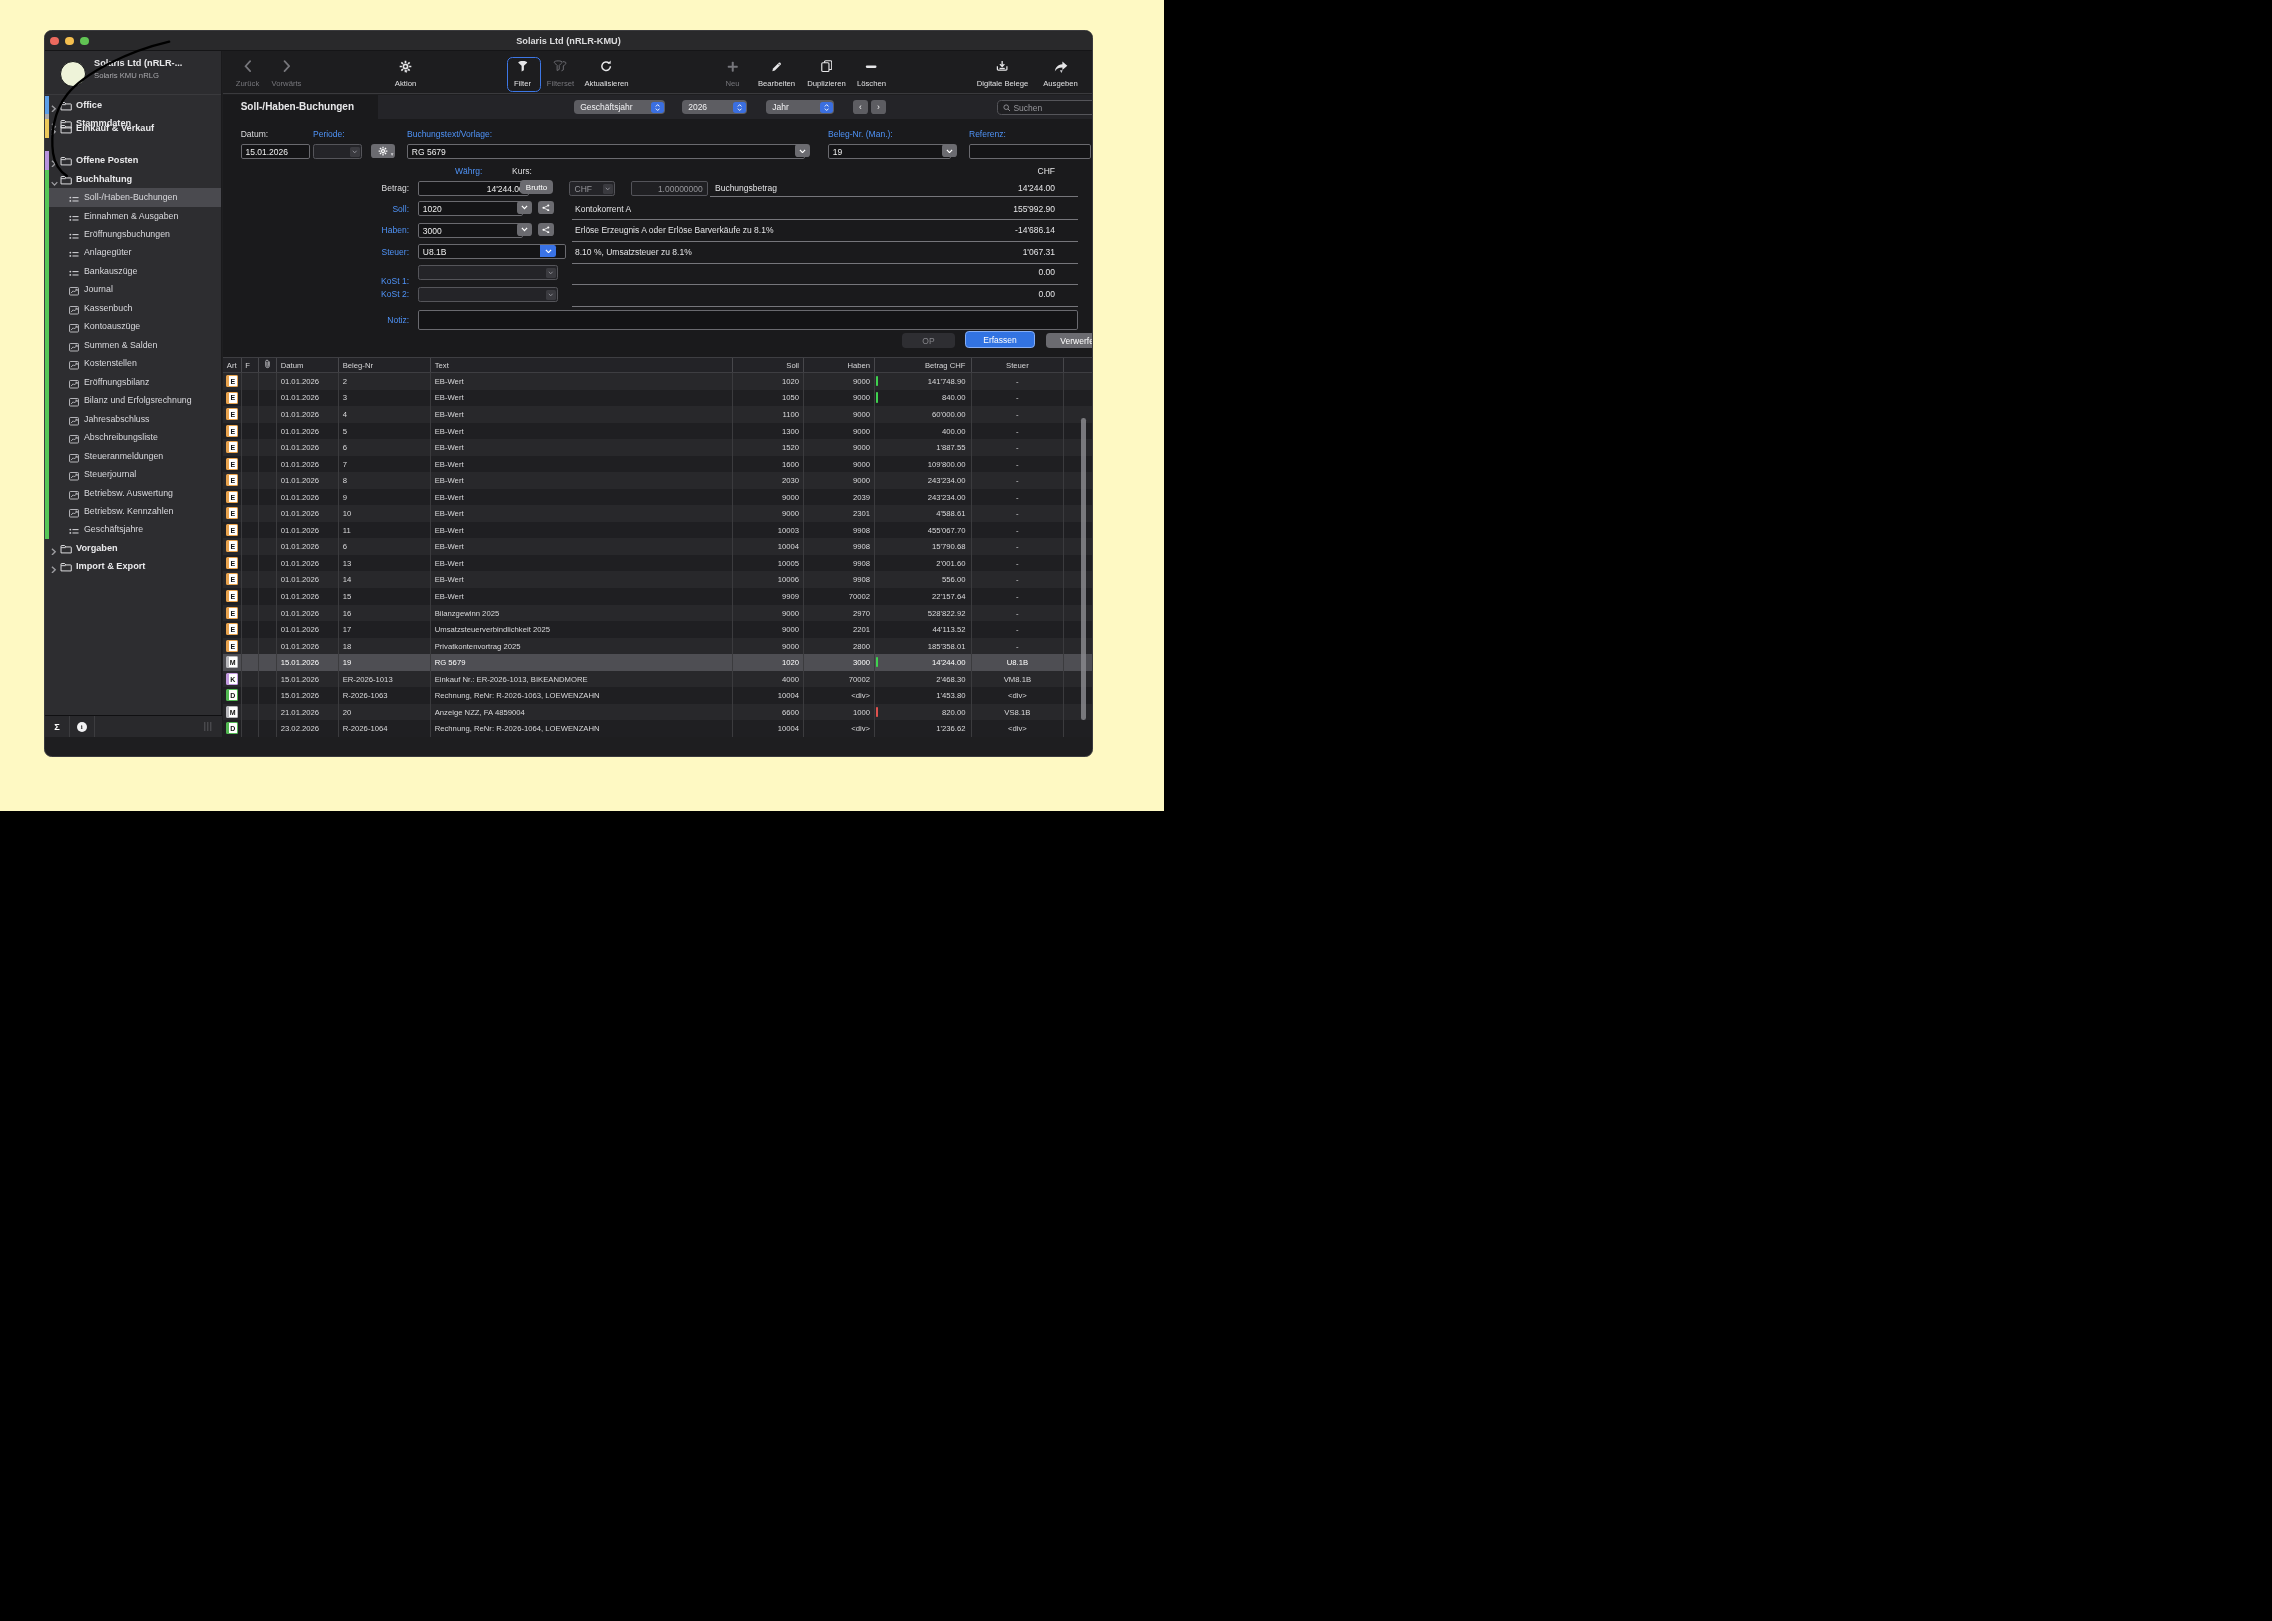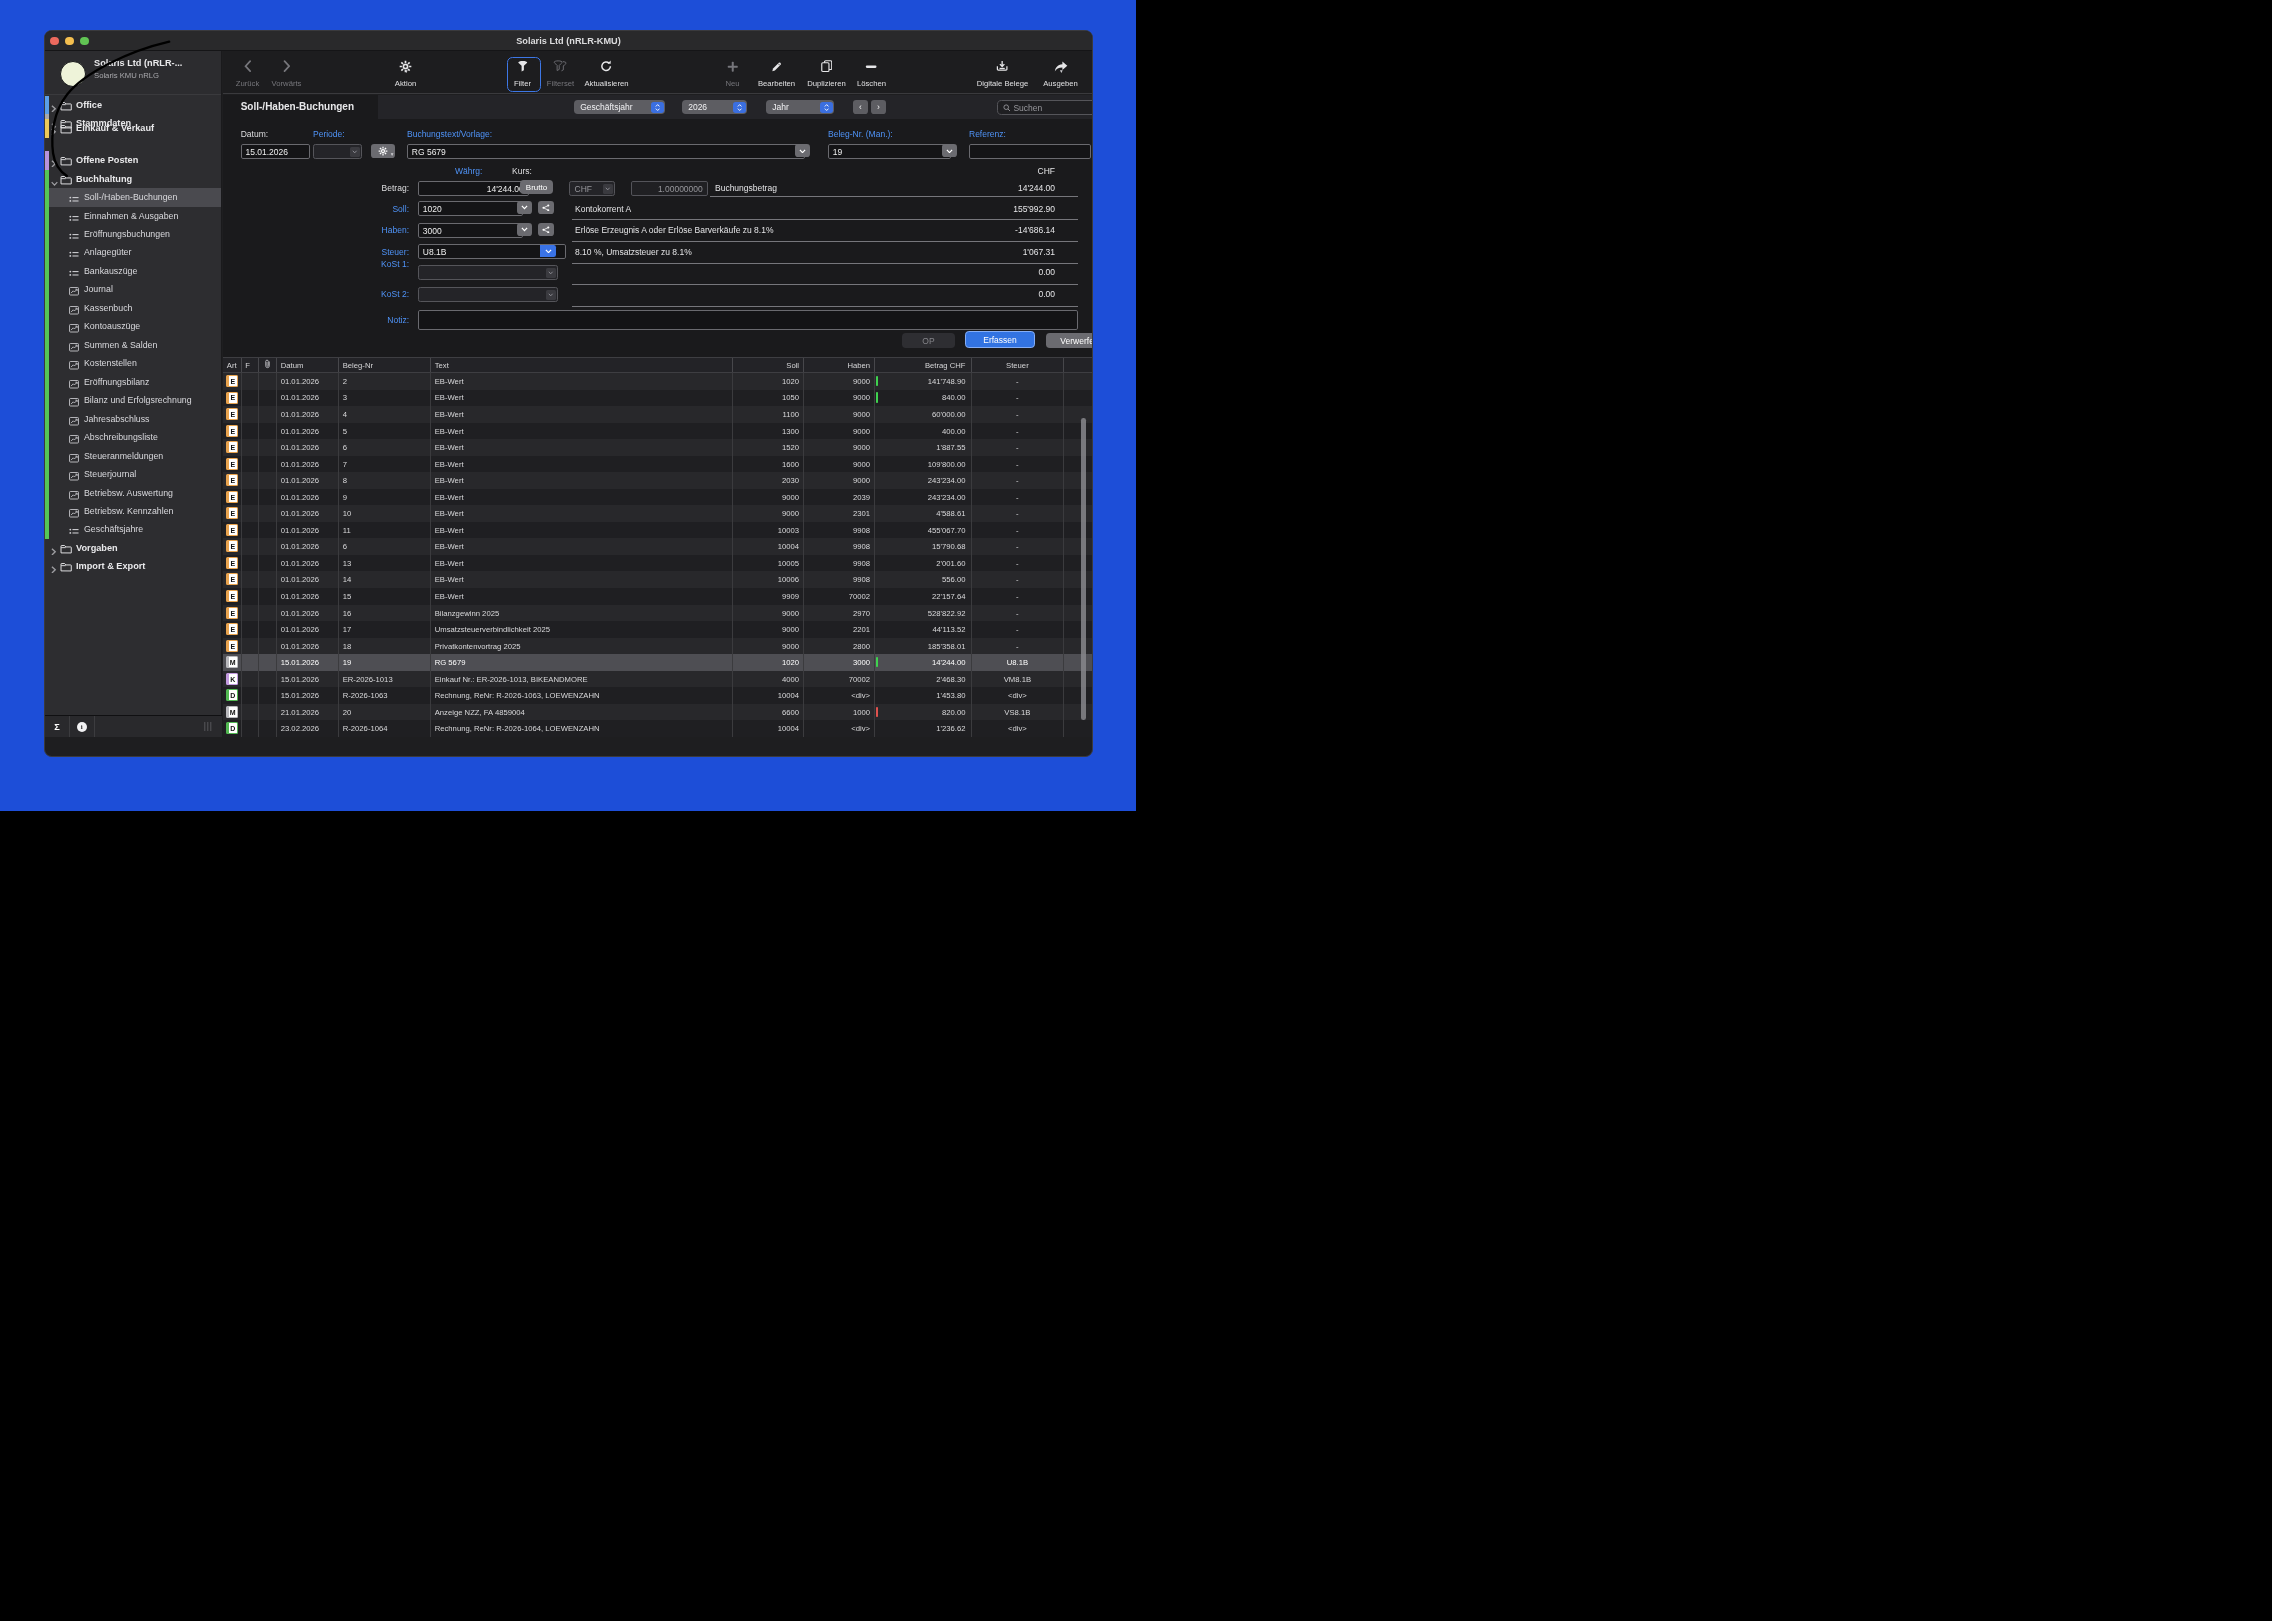--- a/index.html
+++ b/index.html
@@ -1,17 +1,17 @@
 <!DOCTYPE html>
 <html style="font-size:12.3px"><head>
 <meta charset="utf-8">
 <style>
   html,body{margin:0;padding:0;background:#000;}
-  .canvas{position:relative;width:1136px;height:811px;background:#1d4ed8;overflow:hidden;
-    font-family:"Liberation Sans",sans-serif;-webkit-font-smoothing:antialiased;color:#ddd;}
+  .canvas{position:relative;width:1136px;height:811px;background:#fef9c3;overflow:hidden;
+    font-family:"Liberation Sans",sans-serif;-webkit-font-smoothing:antialiased;color:#ddd;padding-left:28px;}
   .window{position:absolute;left:44px;top:30px;width:1049px;height:727px;background:#1e1e20;
     border-radius:7.7px;overflow:hidden;border:0.8px solid #3a3a3d;box-sizing:border-box;}
   .abs{position:absolute;box-sizing:border-box;}
   
   .titlebar{left:0;top:0;width:100%;height:20px;background:#29292b;border-bottom:0.8px solid #151517;}
   .tl{position:absolute;top:5.8px;width:8.5px;height:8.5px;border-radius:50%;}
   .title{position:absolute;left:0;right:0;top:4.6px;text-align:center;font-size:9.2px;font-weight:bold;color:#dcdcde;}
   
   .sidebar{left:0;top:20px;width:177px;height:686px;background:#2d2d30;border-right:0.8px solid #1a1a1c;}
   .sb-header{position:absolute;left:0;top:0;width:100%;height:43px;background:#2c2c2f;border-bottom:0.8px solid #3a3a3d;}
@@ -654,21 +654,21 @@
       <div class="input" style="left:195px;top:125px;width:138px;height:13px;">U8.1B</div>
       <div class="bluechev" style="left:317px;top:126px;width:16px;height:12.3px;">
           <svg width="7" height="4.6" viewBox="0 0 10 7">
             <path d="M1 1.2 L5 5.5 L9 1.2" fill="none" stroke="#fff" stroke-width="1.8"></path>
           </svg>
         </div>
       <div class="ftext" style="left:352px;top:128px;">8.10 %, Umsatzsteuer zu 8.1%</div>
       <div class="fval" style="right:37px;top:128px;">1'067.31</div>
       <div class="ul" style="left:349px;right:14px;top:144px;"></div>
 
-      <div class="flbl r" style="left:132px;top:140px;width:54px;">KoSt 1:</div>
+      <div class="flbl r" style="left:132px;top:157px;width:54px;">KoSt 1:</div>
       <div class="dsel" style="left:195px;top:146px;width:138px;height:13px;">
         <span class="sq">
             <svg width="5.4" height="3.8" viewBox="0 0 8 6">
               <path d="M1 1.2 L4 4.5 L7 1.2" fill="none" stroke="currentColor" stroke-width="1.4"></path>
             </svg>
           </span>
       </div>
       <div class="fval" style="right:37px;top:148px;">0.00</div>
       <div class="ul" style="left:349px;right:14px;top:165px;"></div>
 

